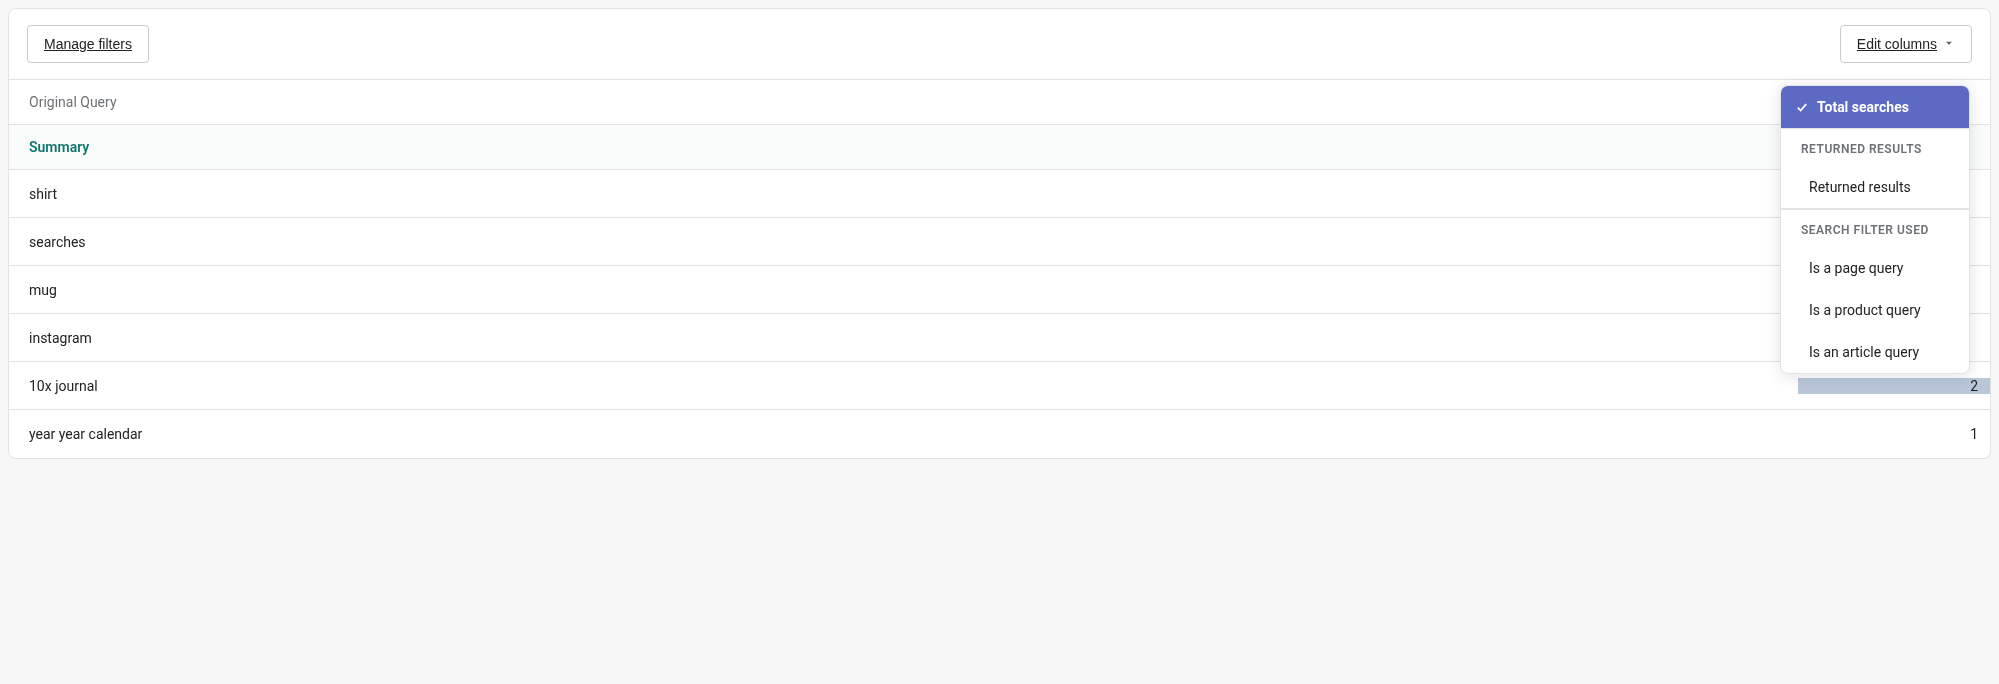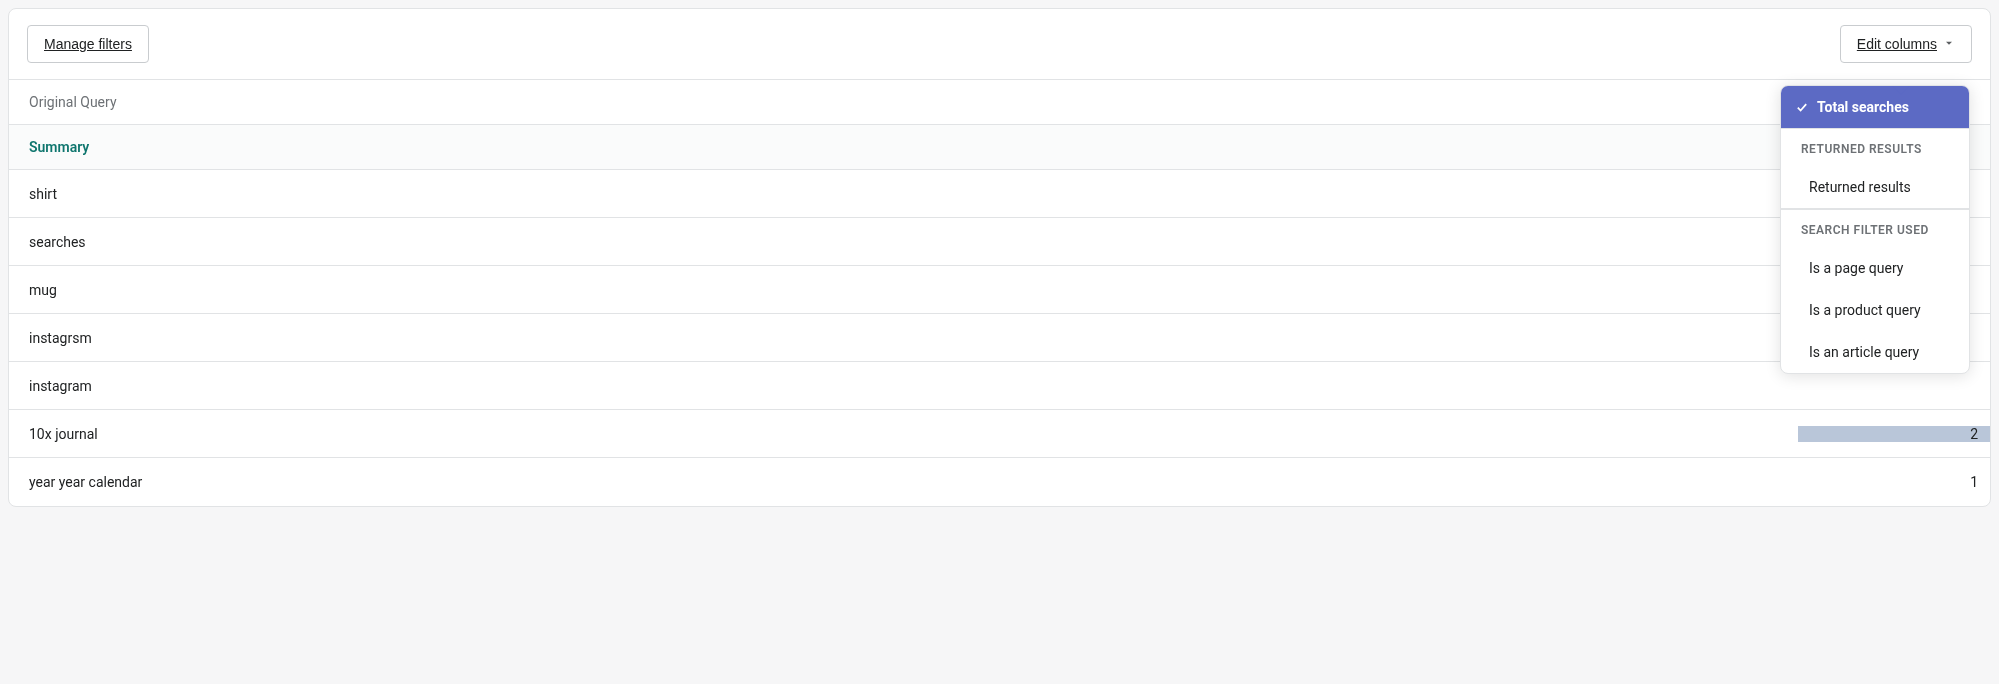--- a/index.html
+++ b/index.html
@@ -206,28 +206,20 @@
 
     <div class="data-row">
       <div class="cell-label">
         <span>mug</span>
       </div>
       <div class="cell-value highlight-light">
         <span></span>
       </div>
     </div>
 
-    <div class="data-row">
-      <div class="cell-label">
-        <span>instagrsm</span>
-      </div>
-      <div class="cell-value highlight-light">
-        <span></span>
-      </div>
-    </div>
 
     <div class="data-row">
       <div class="cell-label">
         <span>instagram</span>
       </div>
       <div class="cell-value highlight-light">
         <span></span>
       </div>
     </div>
 

